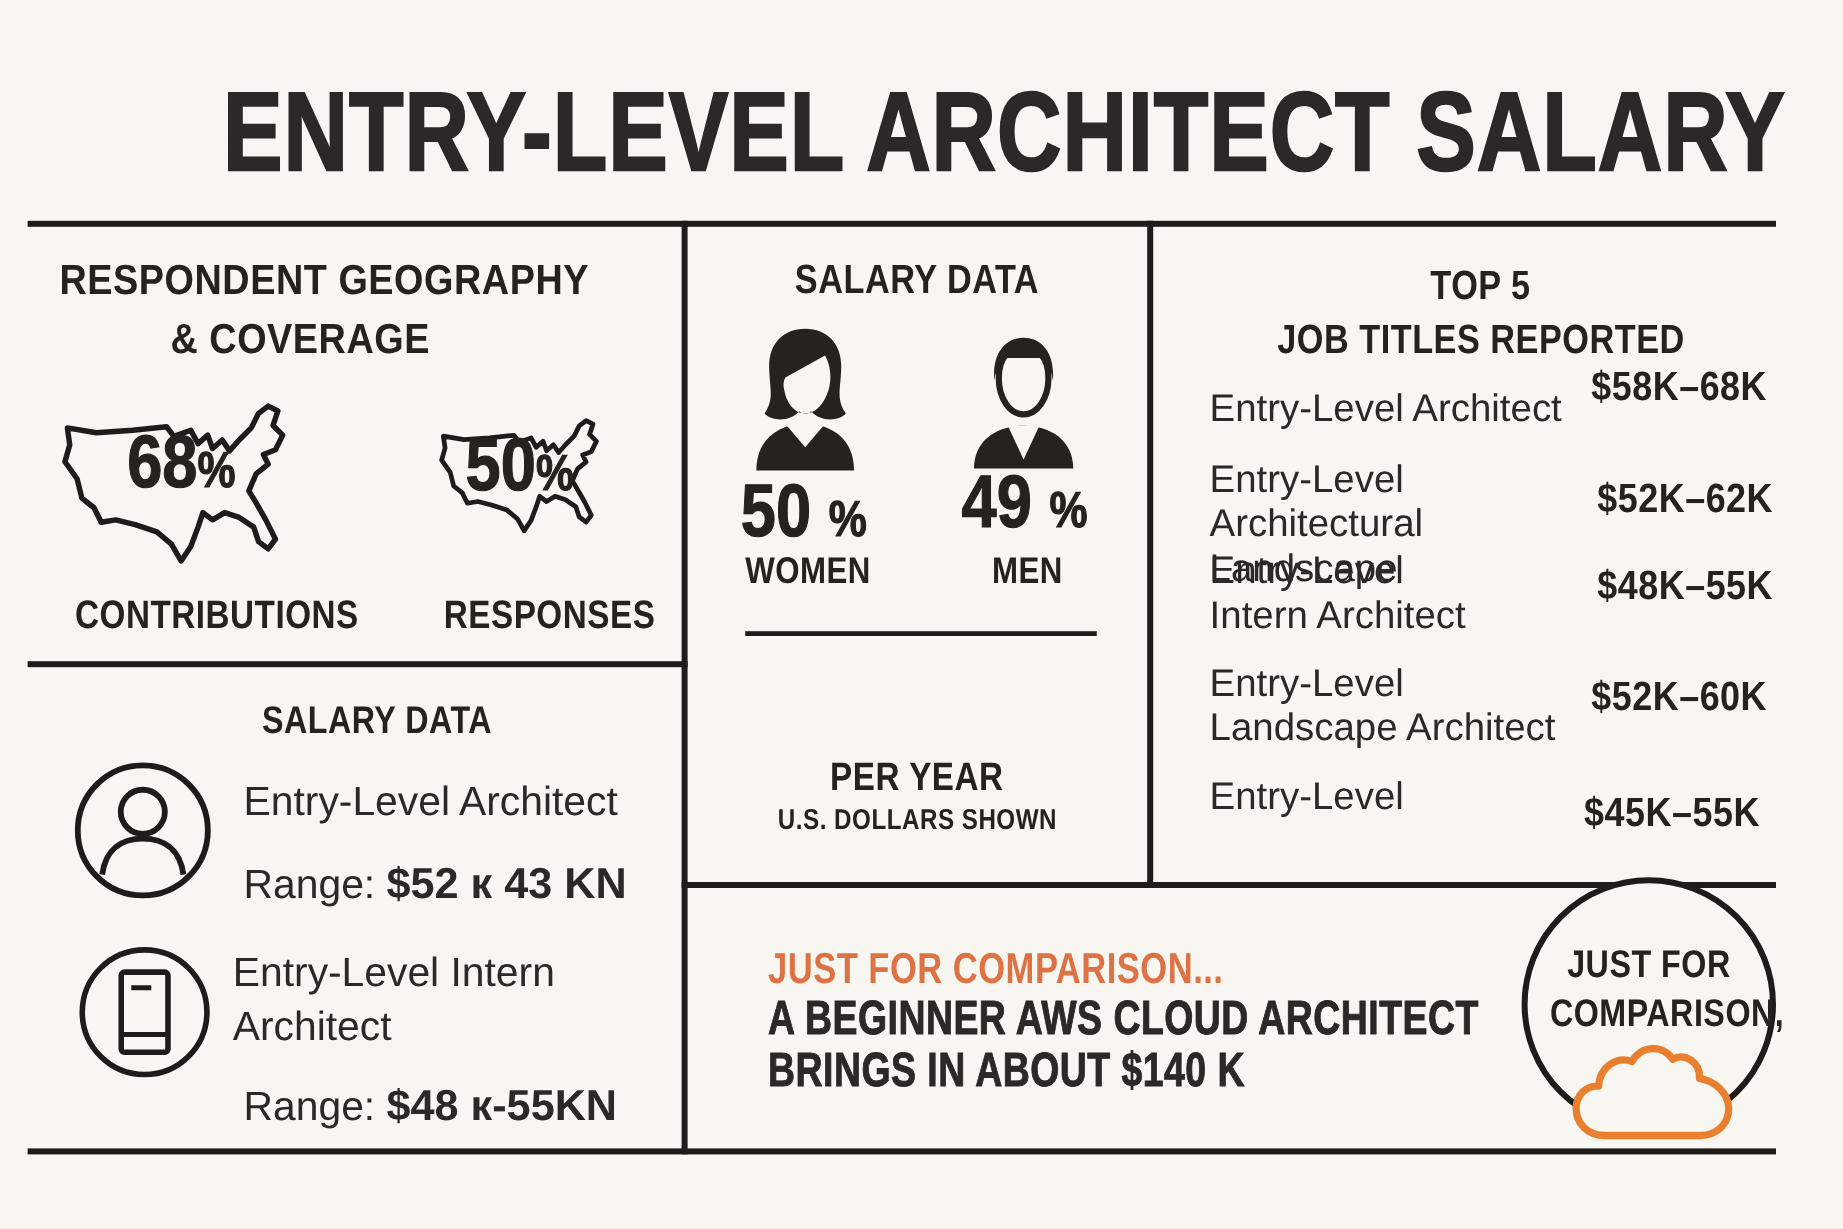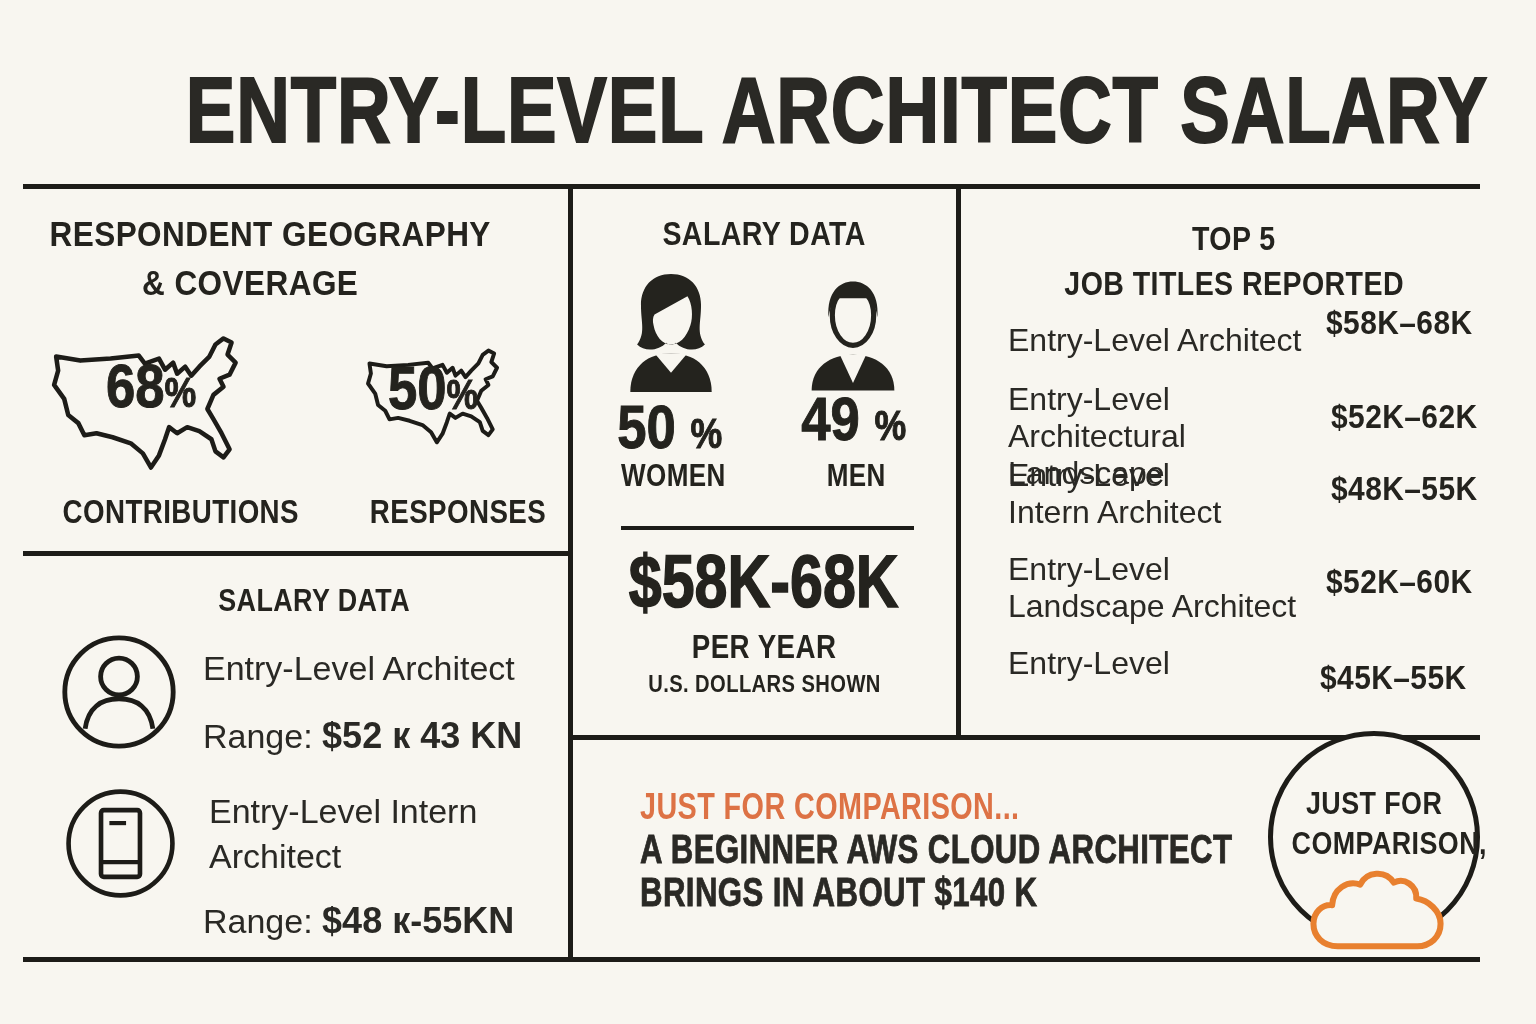--- a/index.html
+++ b/index.html
@@ -107,23 +107,20 @@
   </div>
   <div class="abs ctr" style="left:608px;top:458px;width:130px;">
     <span class="hd sqz" style="font-size:31px;">WOMEN</span>
   </div>
   <div class="abs ctr" style="left:791px;top:458px;width:130px;">
     <span class="hd sqz" style="font-size:31px;">MEN</span>
   </div>
 
   <div class="line" style="left:621px;top:526px;width:293px;height:4px;"></div>
 
-  <div class="abs ctr" style="left:572px;top:545px;width:384px;">
-    <span class="bigmoney sqz" style="transform:scaleX(.8);">$58K-68K</span>
-  </div>
   <div class="abs ctr" style="left:572px;top:628px;width:384px;">
     <span class="hd sqz" style="font-size:33px;">PER YEAR</span>
   </div>
   <div class="abs ctr" style="left:572px;top:670px;width:384px;">
     <span class="hd sqz" style="font-size:24px;">U.S. DOLLARS SHOWN</span>
   </div>
 
   <div class="abs ctr" style="left:958px;top:219px;width:552px;line-height:38px;">
     <span class="hd sqz" style="font-size:34px;">TOP 5</span><br>
     <span class="hd sqz" style="font-size:34px;">JOB TITLES REPORTED</span>
@@ -187,21 +184,21 @@
   </div>
 
   <div class="abs" style="left:63px;top:786px;">
     <svg width="115" height="115" viewBox="0 0 124 124" fill="none" stroke="#1D1C18" stroke-width="5">
       <circle cx="62" cy="62" r="56"></circle>
       <rect x="41" y="26" width="42" height="72" rx="3"></rect>
       <line x1="50" y1="40" x2="68" y2="40" stroke-width="4.5"></line>
       <line x1="41" y1="82" x2="83" y2="82" stroke-width="4.5"></line>
     </svg>
   </div>
-  <div class="abs body-t" style="left:209px;top:789px;width:330px;">
+  <div class="abs body-t" style="left:194px;top:789px;width:330px;">
     <div>Entry-Level Intern</div>
     <div>Architect</div>
   </div>
   <div class="abs body-t nw" style="left:203px;top:898px;">
     <span>Range:</span>
     <span class="range-v" style="font-size:36px;">$48 к-55KN</span>
   </div>
 
   <div class="abs nw" style="left:640px;top:827px;">
     <span class="cmp-l sqzL" style="transform:scaleX(.78);">A BEGINNER AWS CLOUD ARCHITECT</span>

